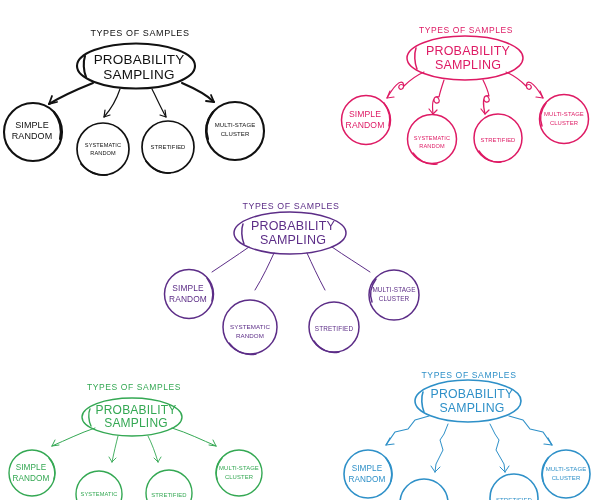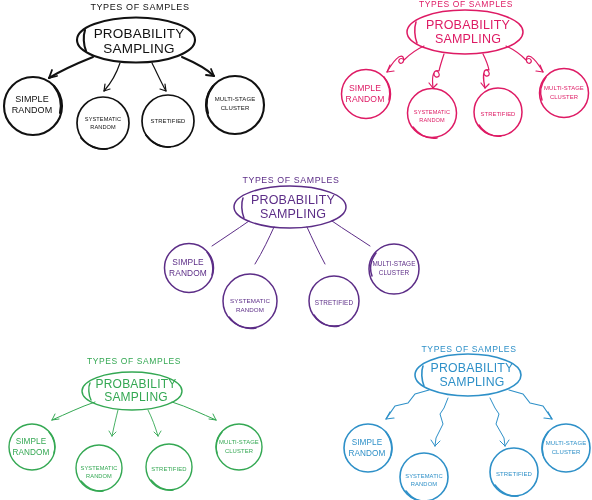--- a/index.html
+++ b/index.html
@@ -1,18 +1,18 @@
 <!DOCTYPE html>
 <html><head>
 <meta charset="utf-8">
 <style>
   html,body{margin:0;padding:0;background:#ffffff;}
   body{width:592px;height:500px;position:relative;overflow:hidden;
        font-family:"Liberation Sans","DejaVu Sans",sans-serif;}
-  .diagram{position:absolute;}
+  .diagram{position:absolute;margin-top:26px;}
   svg{display:block;overflow:visible;}
   text{font-family:"Liberation Sans","DejaVu Sans",sans-serif;
        text-anchor:middle;dominant-baseline:middle;}
   .title-t{letter-spacing:0.6px;}
   .root-t{letter-spacing:0.2px;}
   .leaf-t{letter-spacing:0.1px;}
 </style>
 </head>
 <body>
 

